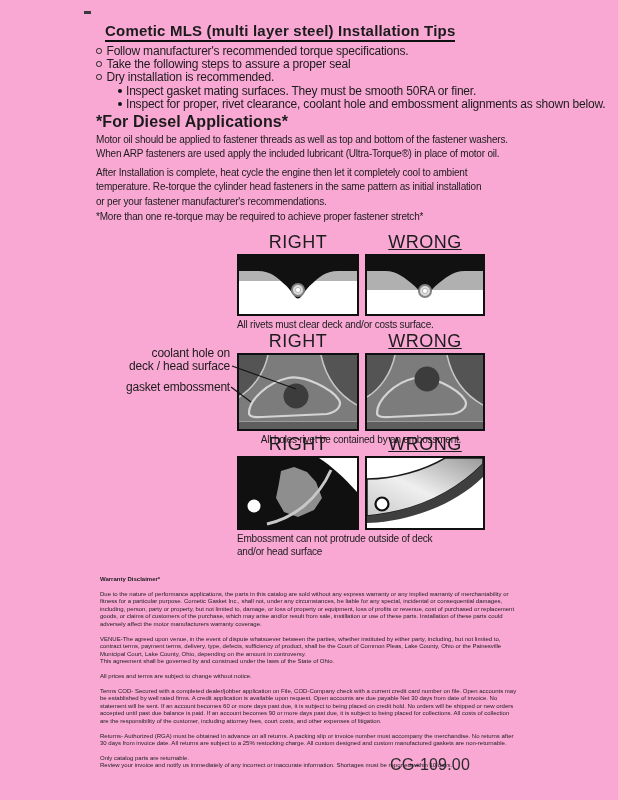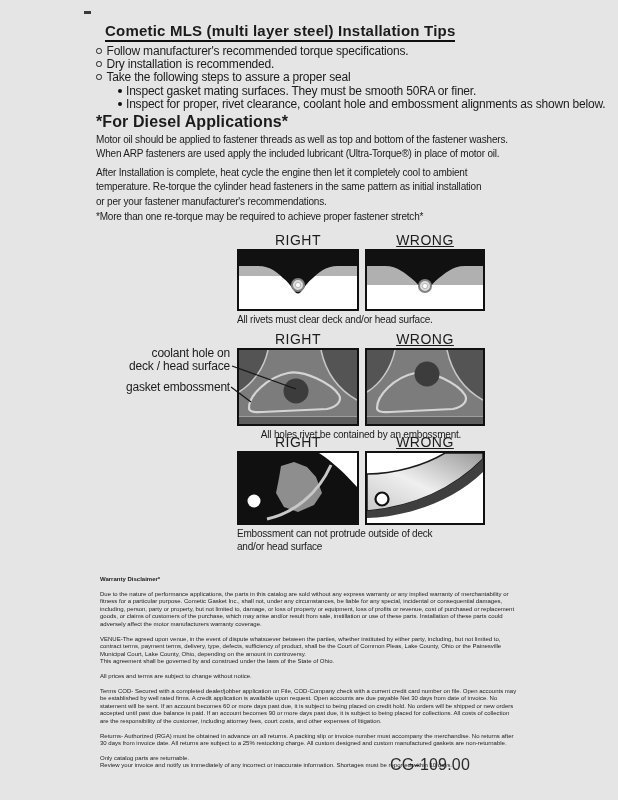--- a/index.html
+++ b/index.html
@@ -1,38 +1,38 @@
 <!DOCTYPE html>
 <html><head>
 <meta charset="utf-8">
 <style>
   html,body{margin:0;padding:0;background:#fff;}
   .page{
-    position:relative;width:618px;height:800px;background:#e5e5e5;
+    position:relative;width:618px;height:800px;background:#f9a8d4;
     font-family:"Liberation Sans", sans-serif;color:#1b1b1b;overflow:hidden;
   }
   .crop-mark{position:absolute;left:84px;top:11px;width:7px;height:2.5px;background:#3a3a3a;}
   .title{
     position:absolute;left:105px;top:22px;font-size:15px;font-weight:bold;
     letter-spacing:.2px;border-bottom:2px solid #101010;padding-bottom:1px;white-space:nowrap;
   }
   .bullets{position:absolute;left:96px;top:45px;font-size:12px;letter-spacing:-.2px;line-height:13.2px;}
   .bullet-row{white-space:nowrap;}
   .ring{display:inline-block;width:3.5px;height:3.5px;border:1px solid #222;border-radius:50%;margin-right:5px;vertical-align:1.5px;}
   .sub{margin-left:22px;}
   .dot{display:inline-block;width:4px;height:4px;background:#111;border-radius:50%;margin-right:4px;vertical-align:1.5px;}
   .diesel-heading{position:absolute;left:96px;top:113px;font-size:16px;font-weight:bold;letter-spacing:.1px;}
   .para{position:absolute;left:96px;font-size:10px;letter-spacing:-.2px;line-height:14.4px;white-space:pre-line;}
   #para1{top:133px;}
   #para2{top:166px;}
   #note{top:210px;}
   .diagram{position:absolute;left:237px;width:248px;}
   #d1{top:232px;} #d2{top:331px;} #d3{top:434px;}
   .dg-headers{display:flex;gap:6px;margin-bottom:1px;}
-  .dg-headers span{display:block;text-align:center;font-size:14px;letter-spacing:.5px;color:#1c1c1c;}
+  .dg-headers span{display:block;text-align:center;font-size:18px;letter-spacing:.5px;color:#1c1c1c;}
   .hw-left{width:122px;} .hw-right{width:120px;text-decoration:underline;}
   .dg-panels{display:flex;gap:6px;}
   .panel{display:block;border:2px solid #101010;background:#fff;}
   .dg-caption{font-size:10px;letter-spacing:-.2px;line-height:12.5px;margin-top:3px;white-space:pre-line;}
   #d2 .dg-caption{text-align:center;}
   .side-label{position:absolute;left:100px;width:130px;text-align:right;font-size:12px;letter-spacing:-.2px;line-height:12.5px;white-space:pre-line;}
   #coolant-label{top:347px;}
   #emboss-label{top:381px;}
   .leader-svg{position:absolute;left:100px;top:345px;width:220px;height:70px;z-index:5;pointer-events:none;}
   .legal{position:absolute;left:100px;top:576px;width:440px;font-size:6px;line-height:7.6px;color:#222;}
@@ -44,22 +44,22 @@
 <body>
 
 <div class="page">
 
   <div class="crop-mark"></div>
 
   <div class="title">Cometic MLS (multi layer steel) Installation Tips</div>
 
   <div class="bullets">
     <div class="bullet-row"><span class="ring"></span><span>Follow manufacturer's recommended torque specifications.</span></div>
+    <div class="bullet-row"><span class="ring"></span><span>Take the following steps to assure a proper seal</span></div>
     <div class="bullet-row"><span class="ring"></span><span>Dry installation is recommended.</span></div>
-    <div class="bullet-row"><span class="ring"></span><span>Take the following steps to assure a proper seal</span></div>
     <div class="bullet-row sub"><span class="dot"></span><span>Inspect gasket mating surfaces.  They must be smooth 50RA or finer.</span></div>
     <div class="bullet-row sub"><span class="dot"></span><span>Inspect for proper, rivet clearance, coolant hole and embossment alignments as shown below.</span></div>
   </div>
 
   <div class="diesel-heading">*For Diesel Applications*</div>
   <div class="para" id="para2">After Installation is complete, heat cycle the engine then let it completely cool to ambient
 temperature. Re-torque the cylinder head fasteners in the same pattern as initial installation
 or per your fastener manufacturer's recommendations.</div>
   <div class="para" id="para1">Motor oil should be applied to fastener threads as well as top and bottom of the fastener washers.
 When ARP fasteners are used apply the included lubricant (Ultra-Torque®) in place of motor oil.</div>
@@ -81,21 +81,21 @@
       </svg>
       <svg class="panel" width="116" height="58" viewBox="0 0 116 58">
         <rect x="0" y="0" width="116" height="58" fill="#ffffff"></rect>
         <rect x="0" y="15" width="116" height="19" fill="#b0b0b0"></rect>
         <rect x="0" y="34" width="116" height="24" fill="#ffffff"></rect>
         <path d="M0,0 H116 V15 H98 C85,15 78,22.5 69,29.5 C63,34.5 61,41 58,41 C55,41 53,34.5 47,29.5 C38,22.5 31,15 18,15 H0 Z" fill="#111111"></path>
         <circle cx="58" cy="35" r="6" fill="#dcdcdc" stroke="#828282" stroke-width="2"></circle>
         <circle cx="58" cy="35" r="2.6" fill="#ffffff" stroke="#909090" stroke-width="0.6"></circle>
       </svg>
     </div>
-    <div class="dg-caption">All rivets must clear deck and/or head surface.</div>
+    <div class="dg-caption">All rivets must clear deck and/or costs surface.</div>
   </div>
 
   <div class="diagram" id="d2">
     <div class="dg-headers">
       <span class="hw-left">RIGHT</span>
       <span class="hw-right">WRONG</span>
     </div>
     <div class="dg-panels">
       <svg class="panel" width="118" height="74" viewBox="0 0 118 74">
         <rect x="0" y="0" width="118" height="74" fill="#7c7c7c"></rect>

